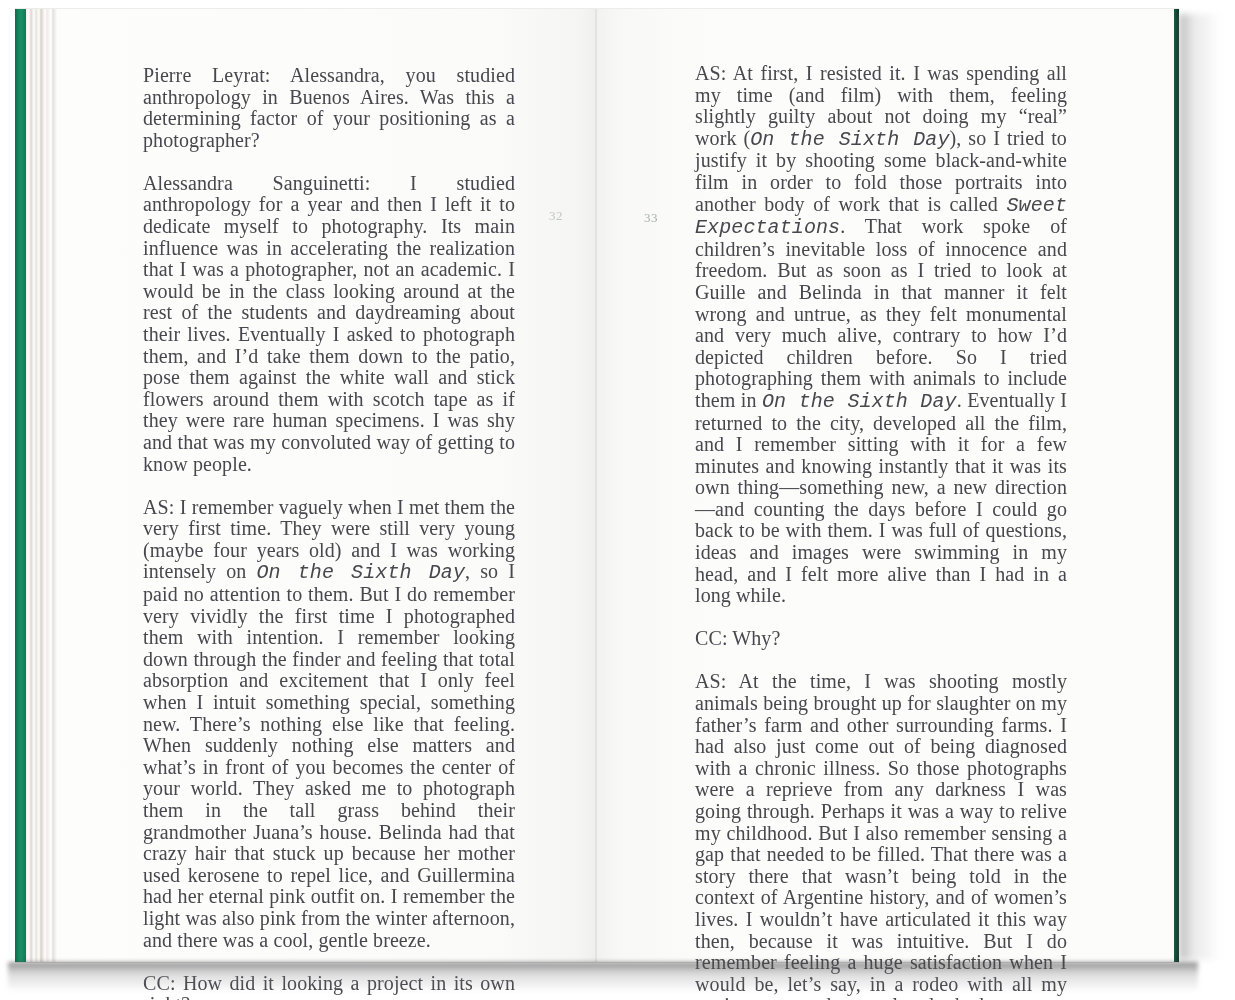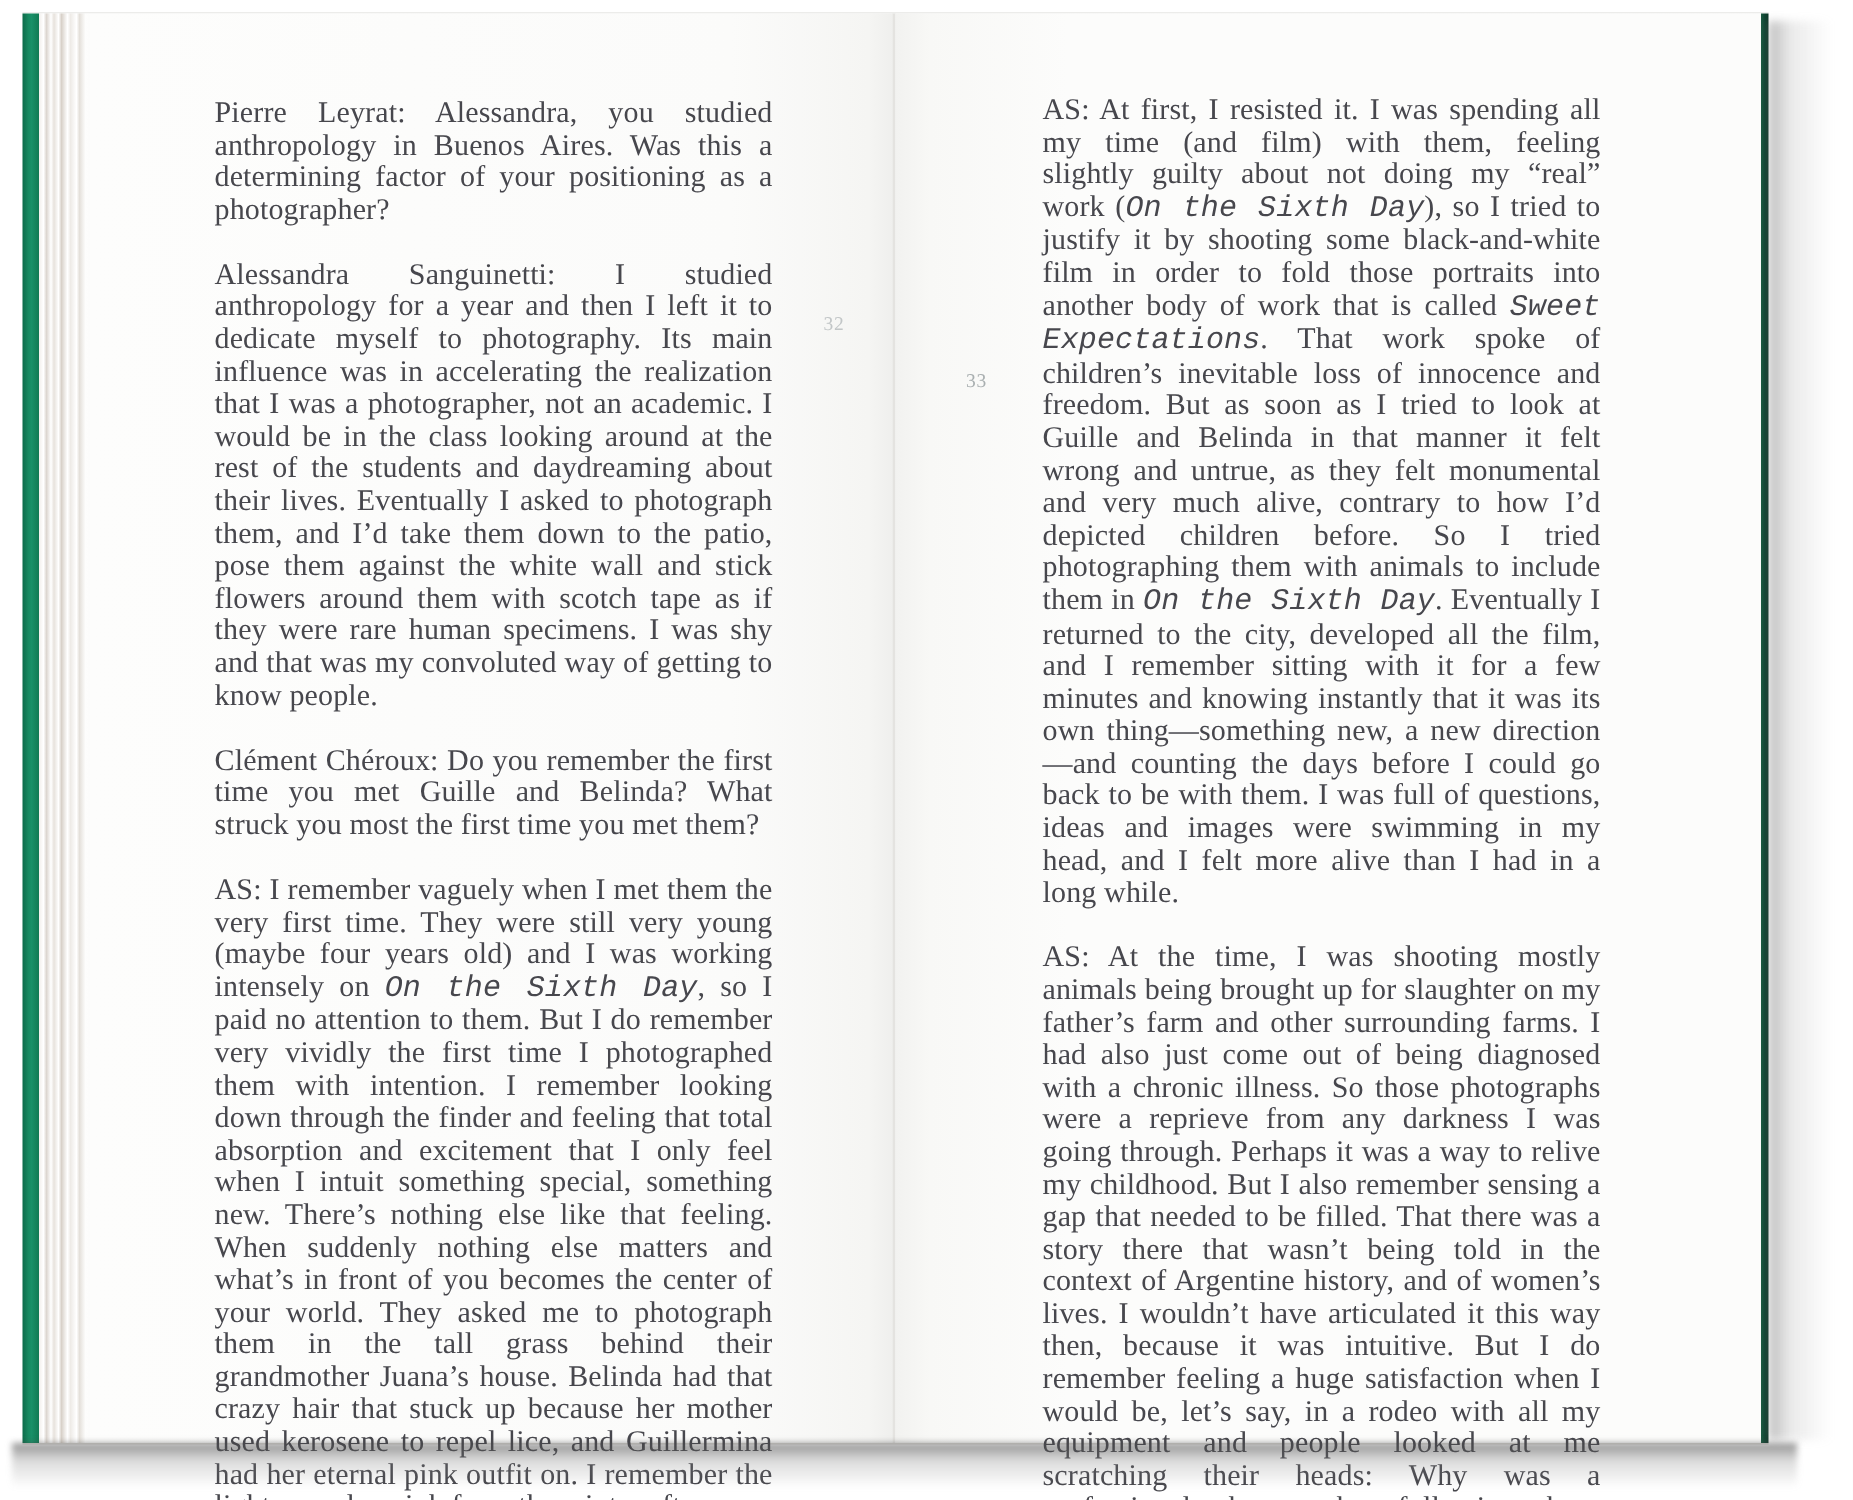--- a/index.html
+++ b/index.html
@@ -102,48 +102,48 @@
   }
   .tb-left  { left: 83px; top: 44px; }
   .tb-right { left: 98px; top: 42px; }
   .folio {
     position: absolute;
     font-size: 13px;
     letter-spacing: 0.5px;
     color: #adb2b3;
   }
   .folio-left  { left: 489px; top: 199px; color: #c2c6c7; }
-  .folio-right { left: 47px;  top: 201px; color: #a9afb0; margin-top: 36px; }
+  .folio-right { left: 47px;  top: 201px; color: #a9afb0; }
 </style>
 </head>
 <body>
 
 <div class="scene">
   <div class="book">
 
     <div class="spine-green"></div>
     <div class="page-stack-edges"></div>
 
     <div class="page page-left">
       <span class="folio folio-left">32</span>
       <div class="text-block tb-left">
           <p><span>Pierre Leyrat: Alessandra, you studied anthropology in Buenos Aires. Was this a determining factor of your positioning as a photographer?</span></p>
           <p><span>Alessandra Sanguinetti: I studied anthropology for a year and then I left it to dedicate myself to photography. Its main influence was in accelerating the realization that I was a photographer, not an academic. I would be in the class looking around at the rest of the students and daydreaming about their lives. Eventually I asked to photograph them, and I’d take them down to the patio, pose them against the white wall and stick flowers around them with scotch tape as if they were rare human specimens. I was shy and that was my convoluted way of getting to know people.</span></p>
-          <p><span>Clément Chéroux: Do you remember the first time you met Guille and Belinda? What struck you most the first time you met them?</span></p>
           <p><span>AS: I remember vaguely when I met them the very first time. They were still very young (maybe four years old) and I was working intensely on </span><em>On the Sixth Day</em><span>, so I paid no attention to them. But I do remember very vividly the first time I photographed them with intention. I remember looking down through the finder and feeling that total absorption and excitement that I only feel when I intuit something special, something new. There’s nothing else like that feeling. When suddenly nothing else matters and what’s in front of you becomes the center of your world. They asked me to photograph them in the tall grass behind their grandmother Juana’s house. Belinda had that crazy hair that stuck up because her mother used kerosene to repel lice, and Guillermina had her eternal pink outfit on. I remember the light was also pink from the winter afternoon, and there was a cool, gentle breeze.</span></p>
           <p><span>CC: How did it looking a project in its own right?</span></p>
         </div>
     </div>
 
     <div class="gutter-line"></div>
 
     <div class="page page-right">
       <span class="folio folio-right">33</span>
       <div class="text-block tb-right">
           <p><span>AS: At first, I resisted it. I was spending all my time (and film) with them, feeling slightly guilty about not doing my “real” work (</span><em>On the Sixth Day</em><span>), so I tried to justify it by shooting some black-and-white film in order to fold those portraits into another body of work that is called </span><em>Sweet Expectations</em><span>. That work spoke of children’s inevitable loss of innocence and freedom. But as soon as I tried to look at Guille and Belinda in that manner it felt wrong and untrue, as they felt monumental and very much alive, contrary to how I’d depicted children before. So I tried photographing them with animals to include them in </span><em>On the Sixth Day</em><span>. Eventually I returned to the city, developed all the film, and I remember sitting with it for a few minutes and knowing instantly that it was its own thing—something new, a new direction—and counting the days before I could go back to be with them. I was full of questions, ideas and images were swimming in my head, and I felt more alive than I had in a long while.</span></p>
+          <p><span>CC: Why?</span></p>
           <p><span>AS: At the time, I was shooting mostly animals being brought up for slaughter on my father’s farm and other surrounding farms. I had also just come out of being diagnosed with a chronic illness. So those photographs were a reprieve from any darkness I was going through. Perhaps it was a way to relive my childhood. But I also remember sensing a gap that needed to be filled. That there was a story there that wasn’t being told in the context of Argentine history, and of women’s lives. I wouldn’t have articulated it this way then, because it was intuitive. But I do remember feeling a huge satisfaction when I would be, let’s say, in a rodeo with all my equipment and people looked at me scratching their heads: Why was a professional photographer following these two little girls? If you drove down the dirt roads, with the vast horizon and the homes kilometers apart from each other, and passed them playing outside, you’d have only seen two tiny little dots on the horizon. You wouldn’t have given them a second thought. But to me they were monumental. They still are.</span></p>
         </div>
     </div>
 
     <div class="cover-edge-right"></div>
   </div>
 
   <div class="shadow-right"></div>
   <div class="shadow-bottom"></div>
 </div>

